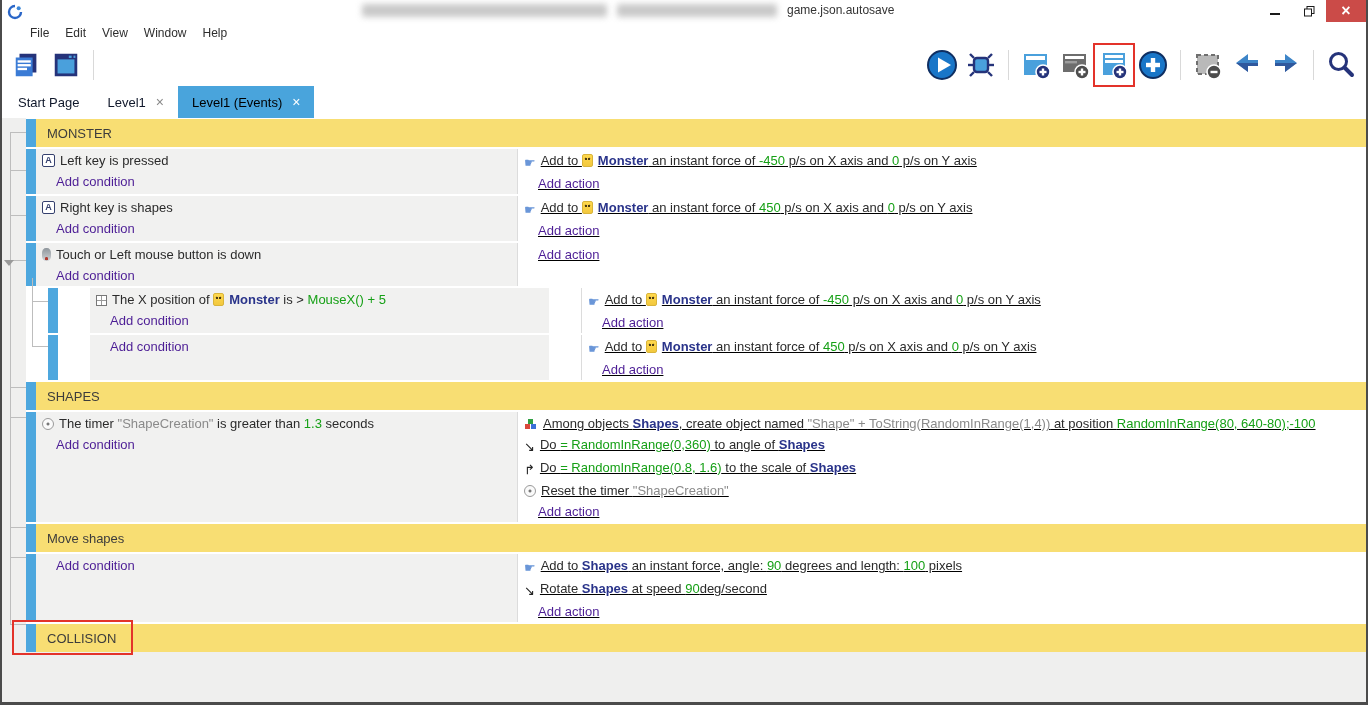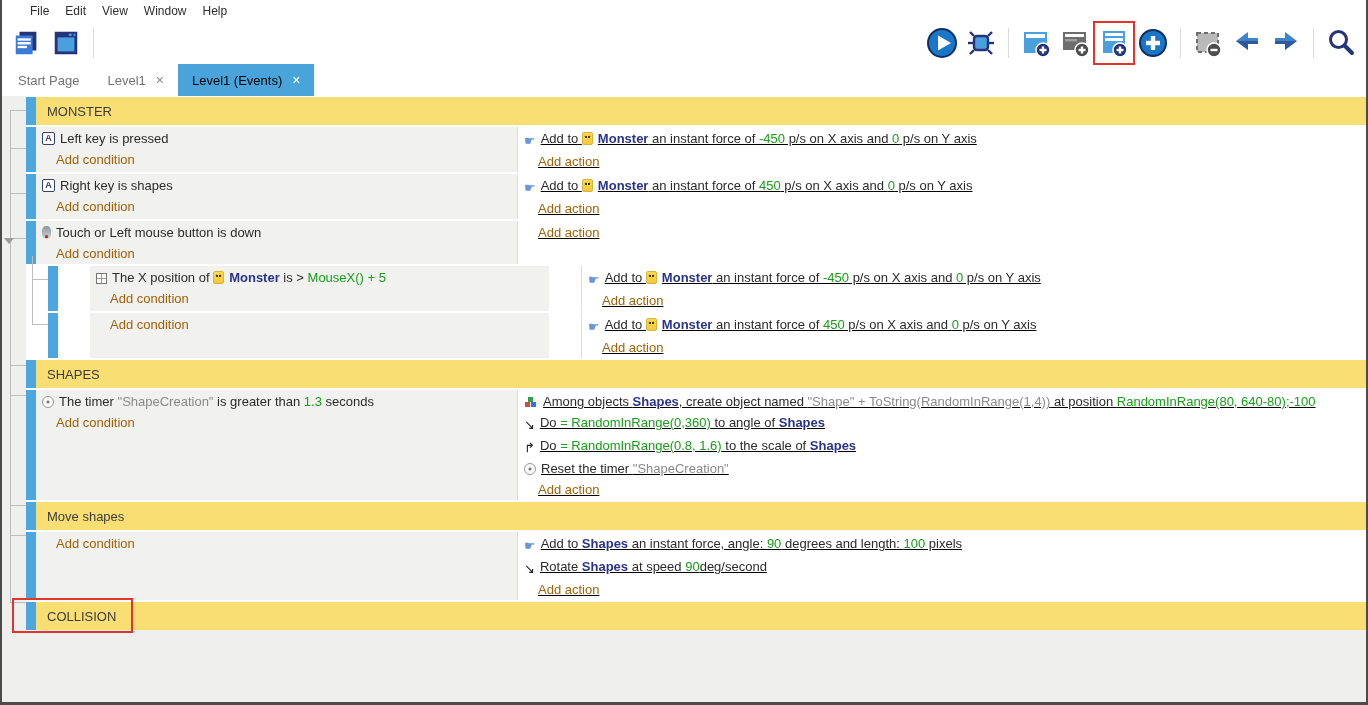--- a/index.html
+++ b/index.html
@@ -30,42 +30,42 @@
   .tb-group { display:flex; align-items:center; gap:5px; }
   .tb-right { margin-left:auto; display:flex; align-items:center; gap:5px; }
   .tb-btn { width:34px; height:34px; display:flex; align-items:center; justify-content:center; }
   .tb-sep { width:1px; height:30px; background:#d9d9d9; margin:0 5px; }
   .redwrap { position:relative; }
   .red-box-toolbar { position:absolute; left:-4px; top:-5px; width:42px; height:44px;
     border:2px solid #e3332a; pointer-events:none; }
 
   
   .tabbar { height:32px; background:#fff; display:flex; align-items:stretch; padding-left:2px; flex:none; }
-  .tab { display:flex; align-items:center; gap:10px; padding:0 14px; font-size:13px; color:#737373; }
+  .tab { display:flex; align-items:center; gap:10px; padding:0 14px; font-size:13px; color:#0f172a; }
   .tab.active { background:#49a4dc; color:#000000; }
   .tab-close { font-size:14px; color:#8a8a8a; line-height:1; }
   .tab-close::after { content:"×"; }
   .tab.active .tab-close { color:#fff; }
 
   
   .events-area { flex:1; position:relative; background:#efefee; overflow:hidden; }
   .rows { margin-left:24px; width:calc(100% - 24px); background:#fff; padding-top:1px; }
   .row { display:flex; margin-bottom:2px; }
   .row.sub { margin-left:22px;gap:32px; }
   .ebar { width:10px; background:#4da7de; flex:none; }
   .ghead { flex:1; background:#f8de73; height:28px; display:flex; align-items:center;
     padding-left:11px; font-size:13px; color:#3c3c3c; }
   .row.group { position:relative; }
   .red-box-collision { position:absolute; left:-14px; top:-4px; width:121px; height:35px;
     border:2px solid #e3332a; pointer-events:none; z-index:5; }
   .cond { width:481px; flex:none; background:#f1f1f0; padding-top:1px; }
   .row.sub .cond { width:459px; }
   .act { flex:1; background:#fff; border-left:1px solid #dcdcdc; padding-top:1px;text-decoration:underline; }
   .eline { min-height:21px; line-height:21px; padding-left:6px; font-size:13px; color:#2b2b2b; white-space:nowrap; overflow:hidden; }
-  .eline.add { color:#a16207;padding-left:20px; }
+  .eline.add { color:#4c1d95;padding-left:20px; }
   .seg-plain { color:#2b2b2b; }
   .seg-obj { color:#29338a; font-weight:bold; }
   .seg-val { color:#16a016; }
   .seg-str { color:#8a8a8a; }
 
   
   .licon { display:inline-block; vertical-align:-2px; margin-right:5px; }
   .keyboard-key-icon { width:13px; height:13px; border:1px solid #35406e; border-radius:2px;
     background:#fff; position:relative; }
   .keyboard-key-icon::after { content:"A"; position:absolute; inset:0; text-align:center;
@@ -95,20 +95,41 @@
   .tline { position:absolute; background:#bdbdbd; }
   .tri-expander { position:absolute; left:2px; top:142px; width:0; height:0;
     border-left:5px solid transparent; border-right:5px solid transparent;
     border-top:6px solid #9a9a9a; }
 </style>
 </head>
 <body>
 
 <div class="window">
 
+  <div class="titlebar">
+    <svg class="app-logo" viewBox="0 0 20 20">
+      <path d="M10 2.5a7.5 7.5 0 1 0 7.5 7.5" stroke="#2a66c8" stroke-width="3" fill="none"></path>
+      <circle cx="14.6" cy="5.4" r="2.5" fill="#3a86d8"></circle>
+    </svg>
+    <div class="title-center">
+      <div class="blurblock" style="width:245px"></div>
+      <div class="blurblock" style="width:160px"></div>
+      <span class="title-text">game.json.autosave</span>
+    </div>
+    <div class="win-controls">
+      <div class="win-btn btn-min"></div>
+      <div class="win-btn">
+        <svg width="11" height="11" viewBox="0 0 11 11">
+          <rect x="3" y="0.5" width="7" height="7" fill="none" stroke="#1a1a1a"></rect>
+          <rect x="0.5" y="3" width="7" height="7" fill="#fff" stroke="#1a1a1a"></rect>
+        </svg>
+      </div>
+      <div class="win-btn btn-close"></div>
+    </div>
+  </div>
 
   <div class="menubar">
     <span class="menu-item">File</span>
     <span class="menu-item">Edit</span>
     <span class="menu-item">View</span>
     <span class="menu-item">Window</span>
     <span class="menu-item">Help</span>
   </div>
 
   <div class="toolbar">

